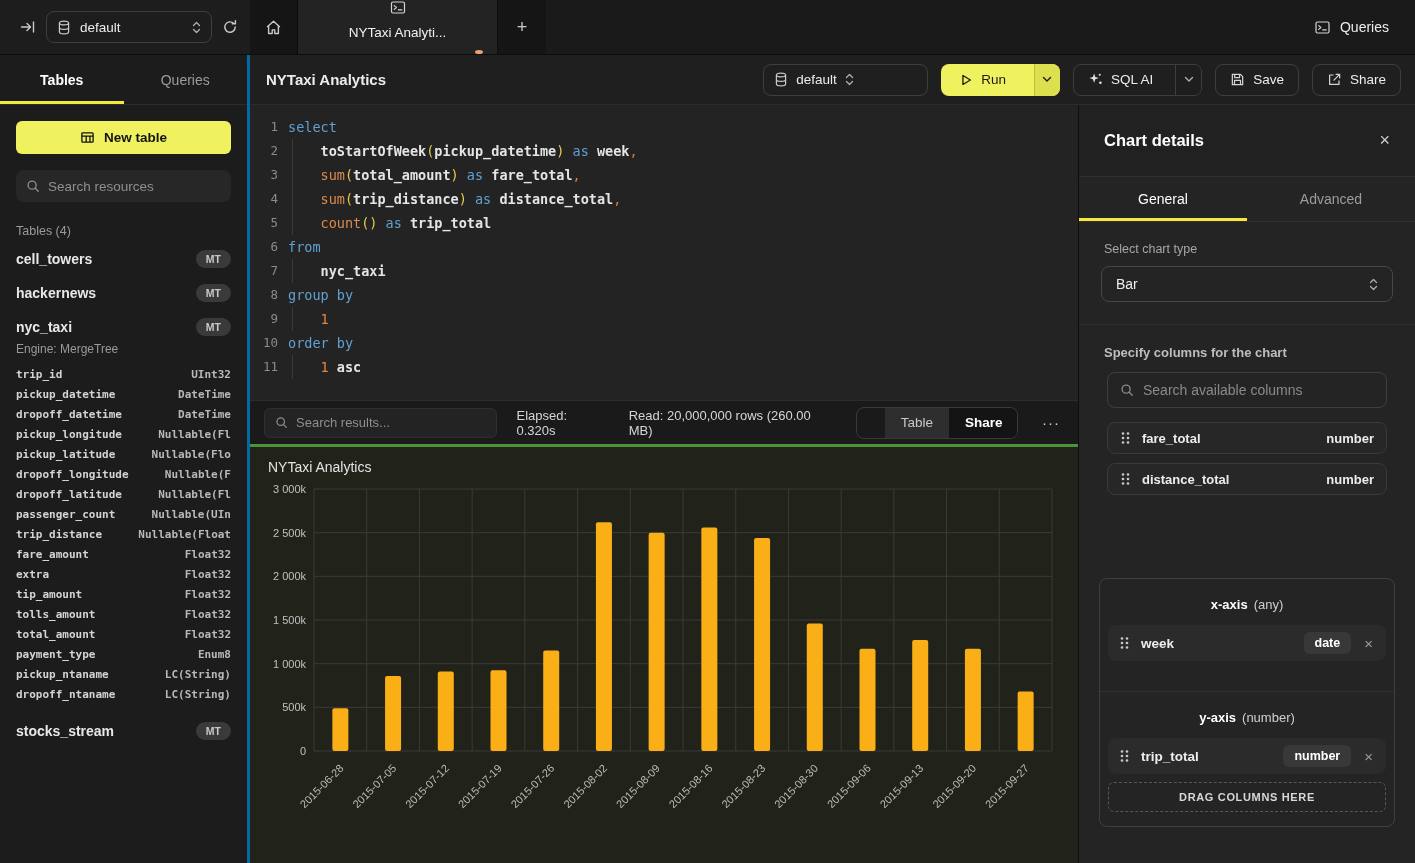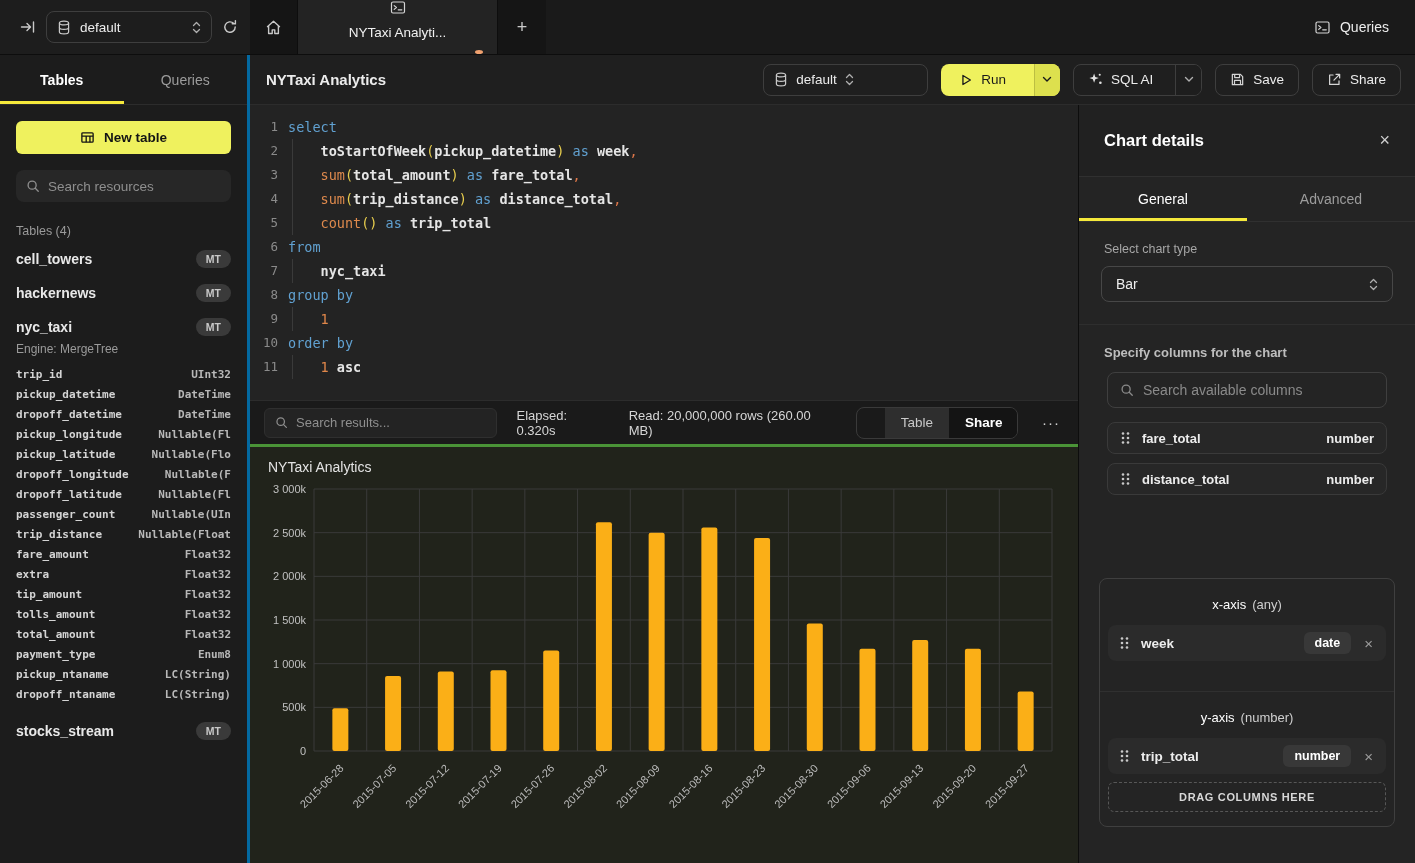--- a/index.html
+++ b/index.html
@@ -126,21 +126,21 @@
   .avail-cols { margin:0 28px; }
   .col-chip { display:flex; align-items:center; gap:11px; border:1px solid #3A3A3A; background:#272727;
     border-radius:8px; height:32px; padding:0 12px; margin-bottom:9px; cursor:grab;}
   .col-chip .chip-name { font-size:13px; font-weight:600; color:#ECECEC; }
   .col-chip .chip-type { margin-left:auto; font-size:13px; font-weight:600; color:#ECECEC; }
   .rp-spacer { flex:1; }
   .axis-box { margin:0 20px 36px; border:1px solid #3F3F3F; border-radius:8px; flex:none;}
   .axis-section { padding:10px 8px 14px; }
   .axis-section.xsec { padding-bottom:30px; }
   .axis-head { text-align:center; margin:8px 0 13px; font-size:13px; }
-  .axis-name { font-weight:400; color:#FFFFFF; }
+  .axis-name { font-weight:700; color:#FFFFFF; }
   .axis-hint { color:#CFCFCF; margin-left:6px; }
   .axis-chip { display:flex; align-items:center; gap:11px; background:#2B2B2B; border-radius:8px; height:36px; padding:0 11px; cursor:grab;}
   .axis-chip .chip-name { font-size:13.5px; font-weight:600; color:#EDEDED; }
   .type-badge { margin-left:auto; background:#383838; border-radius:6px; padding:4px 11px; font-size:12.5px; font-weight:700; color:#FFFFFF;}
   .chip-remove { background:none; border:none; color:#9C9C9C; font-size:15px; cursor:pointer; padding:0 2px;}
   .axis-sep { border-top:1px solid #303030; }
   .drop-zone { margin:8px 0 0; height:30px; border:1px dashed #575757; border-radius:6px; display:flex; align-items:center;
     justify-content:center; font-size:11px; font-weight:600; letter-spacing:0.06em; color:#D8D8D8; cursor:pointer;}
 
   svg.ic { display:block; }

